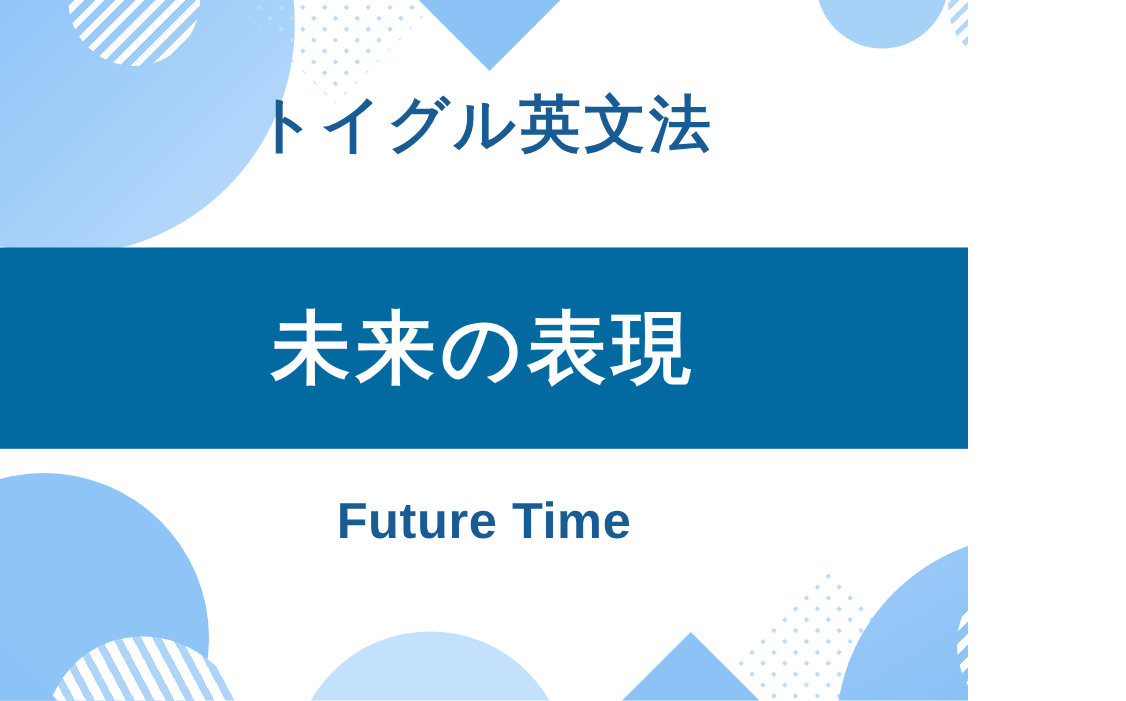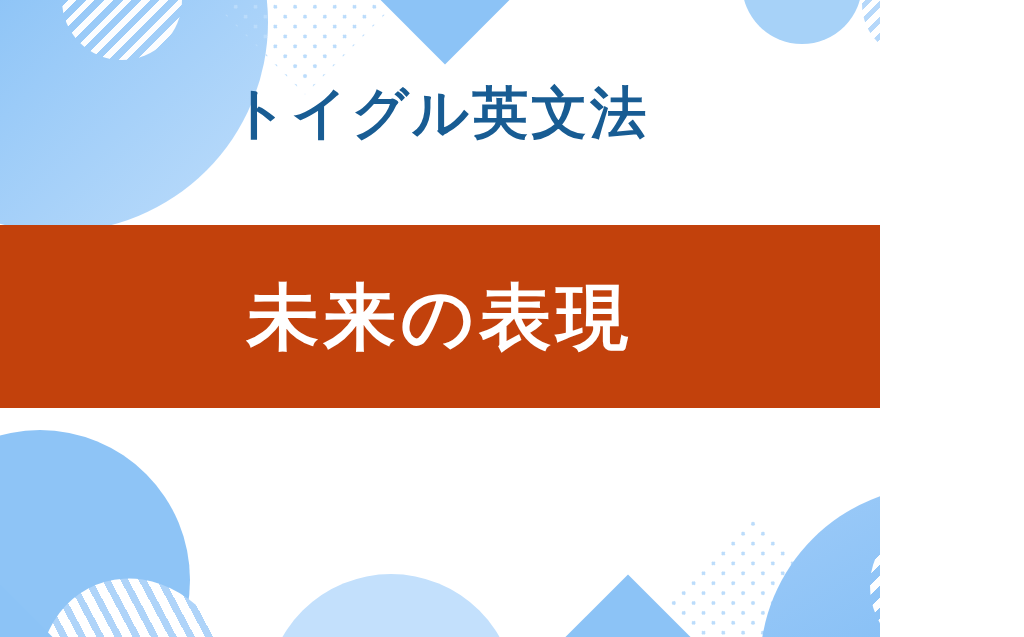--- a/index.html
+++ b/index.html
@@ -152,21 +152,21 @@
     font-size: 56px;
     font-weight: bold;
     color: #185C93;
     letter-spacing: 3px;
     line-height: 1;
     white-space: nowrap;
   }
 
   .banner {
     height: 183px;
-    background: #c2410c;
+    background: #0369a1;
     display: flex;
     align-items: center;
     justify-content: center;
   }
   .banner-title {
     font-size: 72px;
     font-weight: bold;
     color: #ffffff;
     letter-spacing: 5px;
     line-height: 1;
@@ -215,15 +215,18 @@
   <div class="content-layer">
 
     <div class="title-zone">
       <div class="main-title">トイグル英文法</div>
     </div>
 
     <div class="banner">
       <div class="banner-title">未来の表現</div>
     </div>
 
+    <div class="subtitle-zone">
+      <div class="subtitle">Future Time</div>
+    </div>
 
   </div>
 </div>
 
 </body></html>

